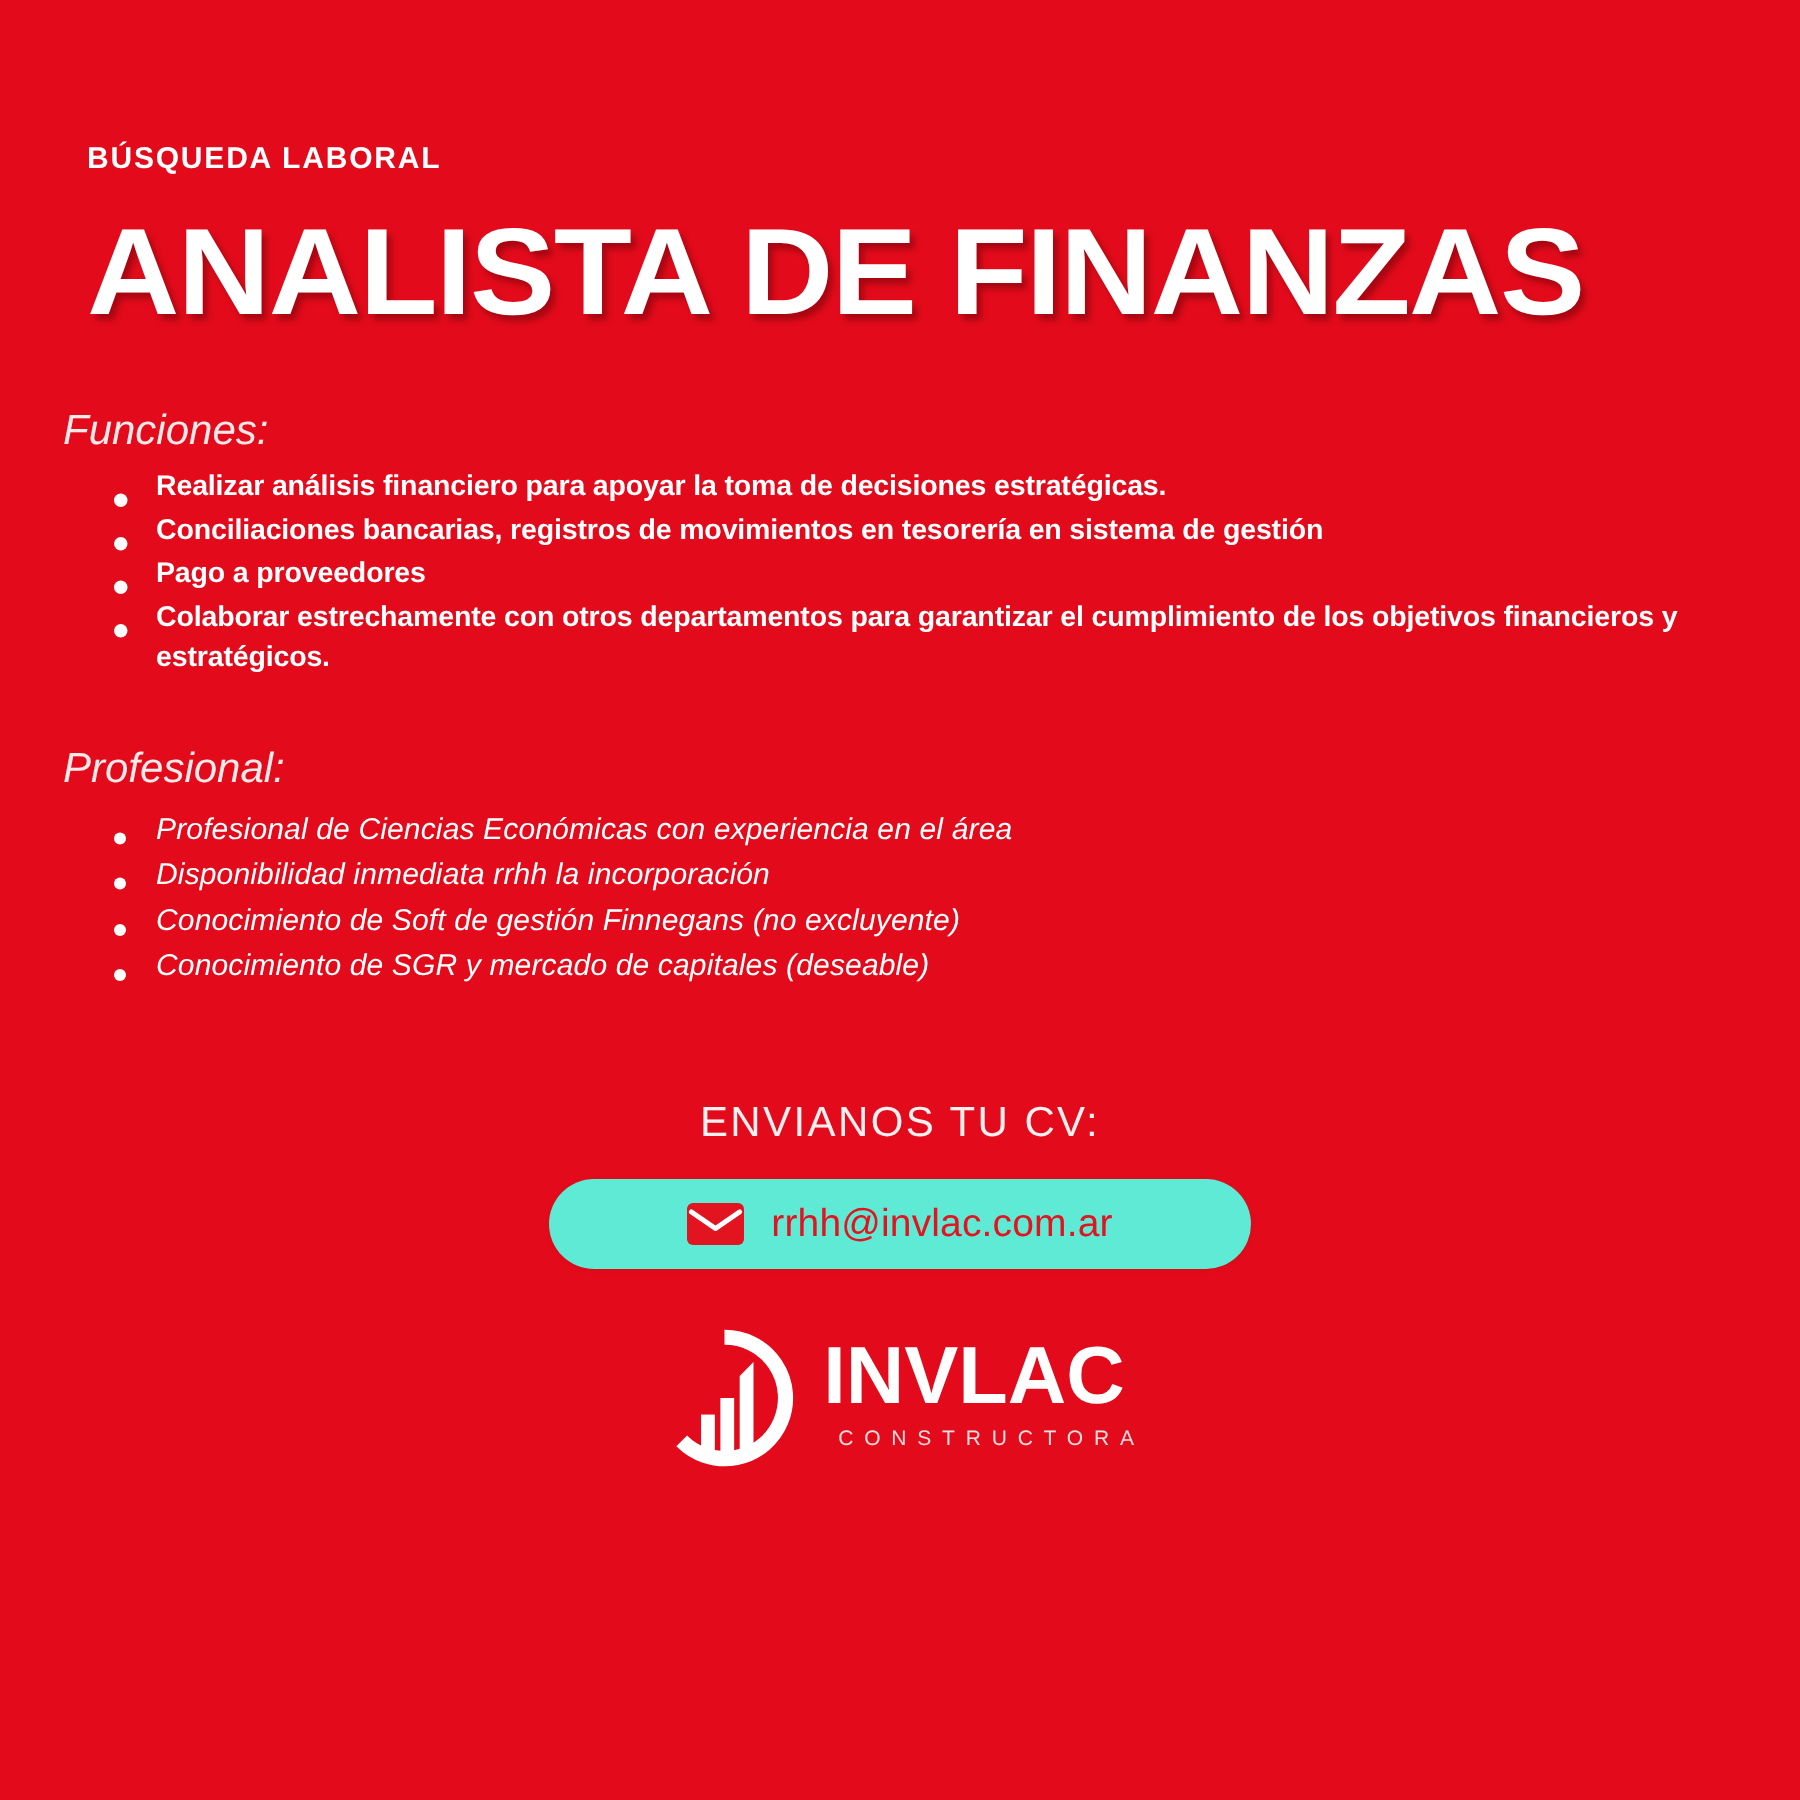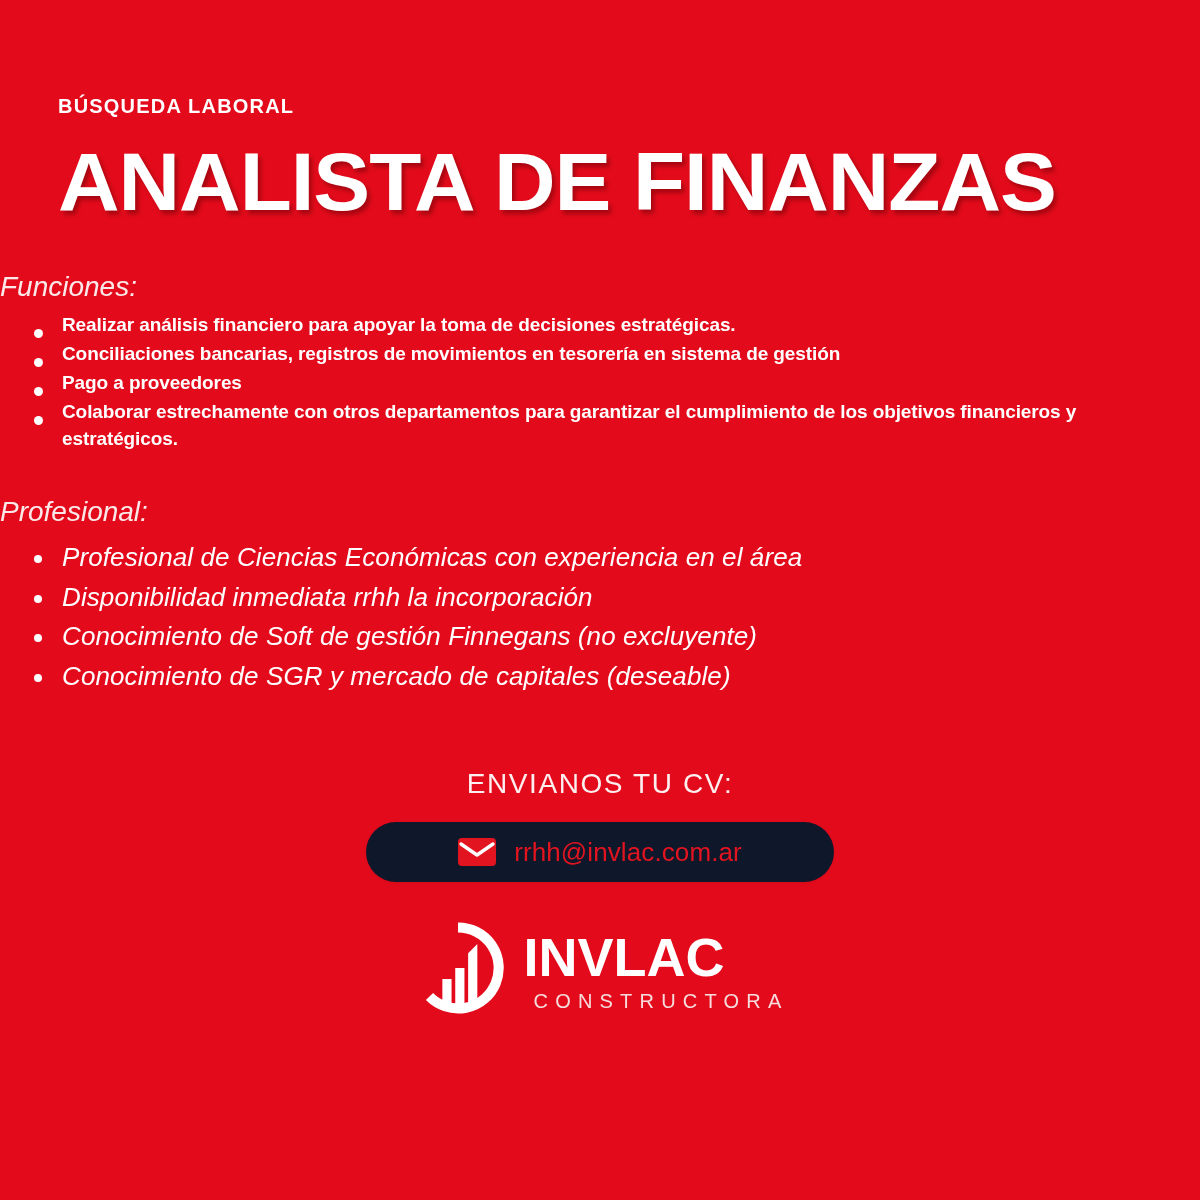--- a/index.html
+++ b/index.html
@@ -43,20 +43,21 @@
     margin-top: 24px;
     transform: scaleX(1.04);
     transform-origin: left center;
     text-shadow: 3px 4px 4px rgba(90, 0, 6, 0.45);
     white-space: nowrap;
     font-family: "Liberation Sans", sans-serif;
   }
 
   
   .section {
+    padding-left: 42px;
     padding-right: 40px;
   }
   .section-funciones { margin-top: 48px; }
   .section-requisitos { margin-top: 42px; }
 
   .section-label {
     color: #fbe9ea;
     font-style: italic;
     font-size: 28px;
     line-height: 1.1;
@@ -90,21 +91,21 @@
     letter-spacing: -0.1px;
   }
   .list-funciones li::before {
     width: 9px;
     height: 9px;
     top: 17px;
   }
 
   
   .list-requisitos li {
-    font-size: 26px;
+    font-size: 20px;
     font-style: italic;
     font-weight: normal;
     line-height: 1.52;
     color: #fbeaea;
     letter-spacing: 0.1px;
   }
   .list-requisitos li::before {
     width: 8px;
     height: 8px;
     top: 17px;
@@ -119,21 +120,21 @@
   .cv-heading {
     color: #fdeff0;
     font-size: 28px;
     letter-spacing: 1.6px;
     font-weight: normal;
   }
   .email-pill {
     margin: 22px auto 0 auto;
     width: 468px;
     height: 60px;
-    background: #0f172a;
+    background: #5eead4;
     border-radius: 34px;
     display: flex;
     align-items: center;
     justify-content: center;
     gap: 18px;
     box-shadow: 0 1px 3px rgba(120,0,8,.12);
   }
   .envelope {
     width: 38px;
     height: 28px;
@@ -144,21 +145,21 @@
     color: #E21420;
     font-size: 26px;
     letter-spacing: 0.1px;
     font-weight: normal;
   }
 
   
   .logo-block {
     margin-top: 40px;
     display: flex;
-    align-items: center;
+    align-items: flex-start;
     justify-content: center;
     gap: 20px;
   }
   .logo-mark {
     width: 92px;
     height: 92px;
     flex: 0 0 auto;
     display: block;
   }
   .logo-words {
@@ -169,21 +170,21 @@
   }
   .logo-name {
     color: #ffffff;
     font-size: 54px;
     font-weight: bold;
     letter-spacing: 0px;
     line-height: 1;
   }
   .logo-sub {
     color: #f6dcdd;
-    font-size: 20px;
+    font-size: 14px;
     font-weight: normal;
     letter-spacing: 7.2px;
     line-height: 1;
     margin-top: 7px;
     margin-left: 10px;
   }
 </style>
 </head>
 <body>
 

